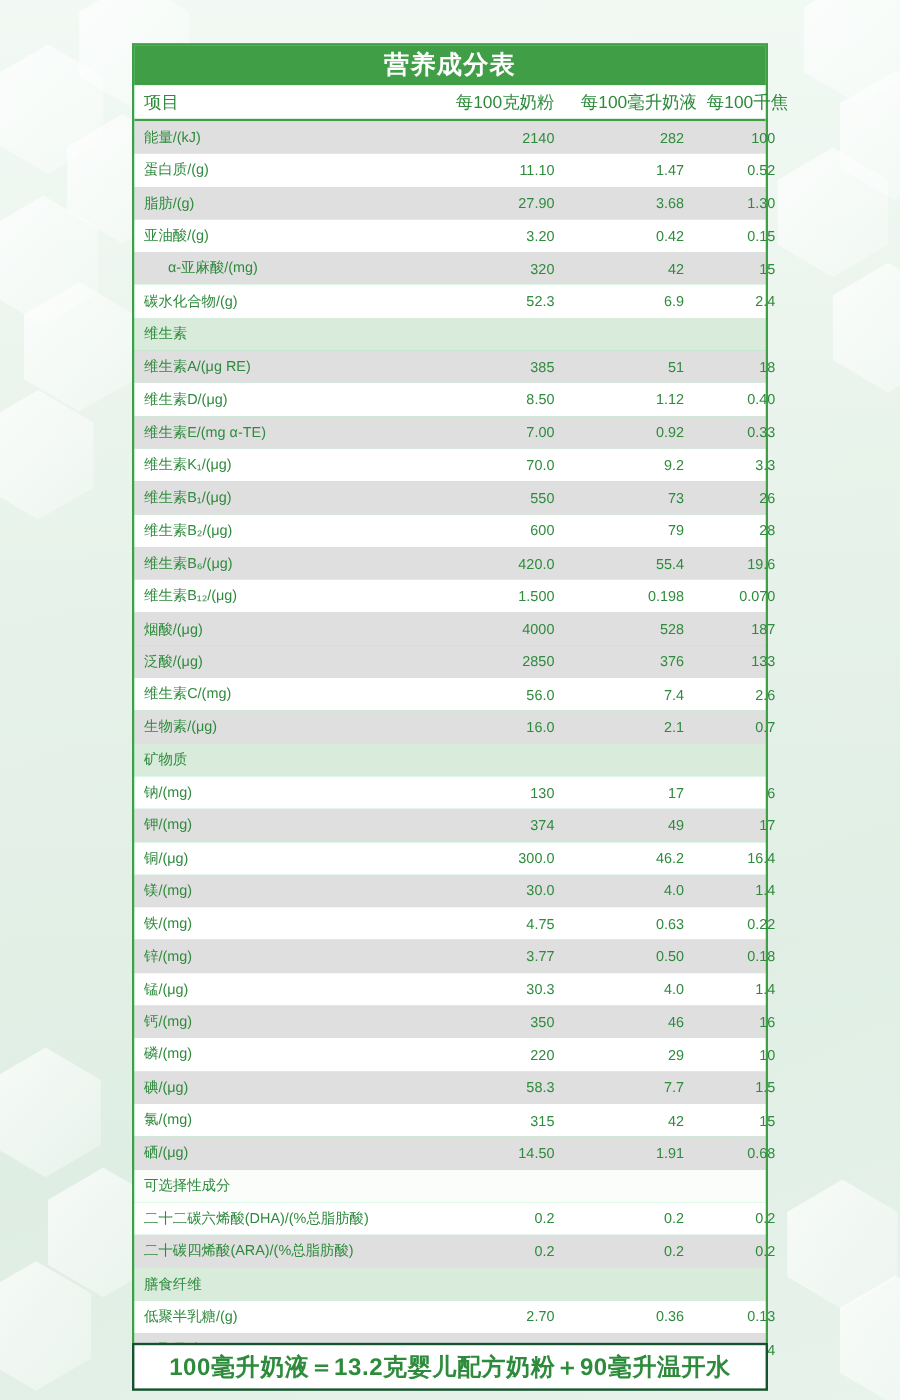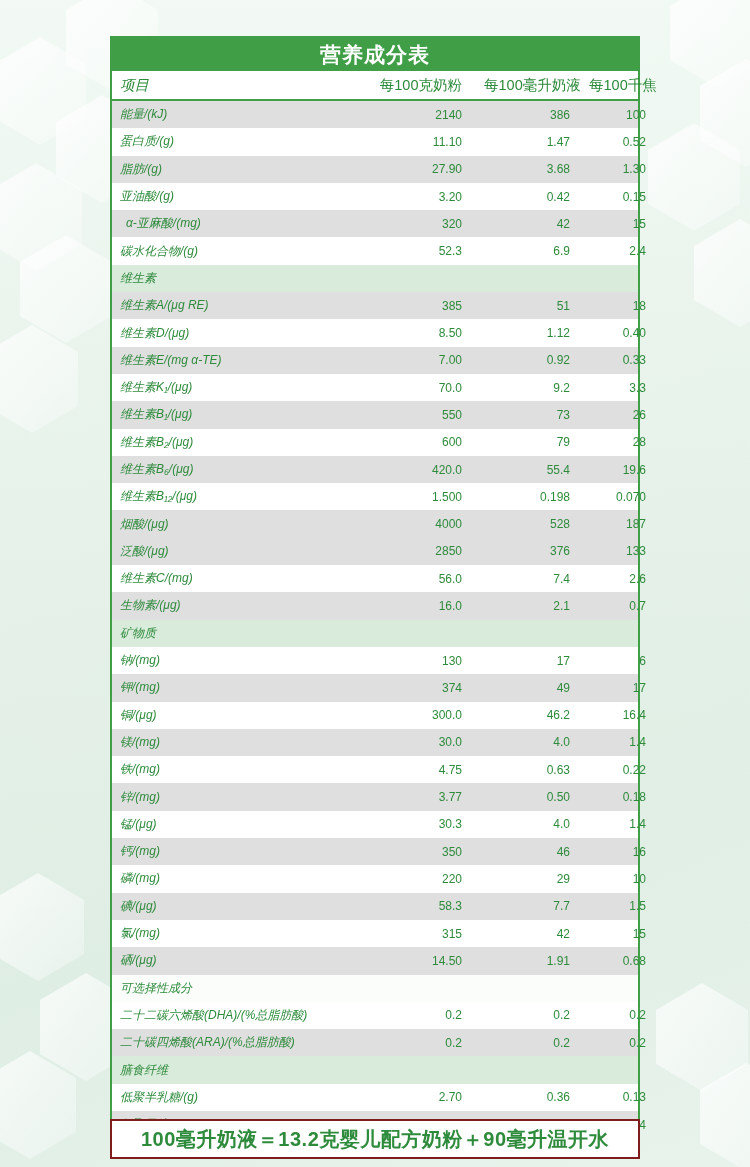--- a/index.html
+++ b/index.html
@@ -59,40 +59,39 @@
   .row.plain{background:#ffffff;}
   .row.section{background:#d9ebdb;}
   .row.section-light{background:#fbfdfb;}
 
   .c-item{
     flex:0 0 262px;
     padding-left:8px;
     white-space:nowrap;
     overflow:hidden;
     box-sizing:border-box;
-    font-style:italic;
-  }
-  .c-item.indent{padding-left:14px;}
+  }
+  .c-item.indent{padding-left:28px;}
   .c-num{
     text-align:right;
     white-space:nowrap;
     box-sizing:border-box;
   }
   .c-num.n1{flex:0 0 94px;padding-right:6px;}
   .c-num.n2{flex:0 0 92px;padding-right:6px;margin-left:16px;}
   .c-num.n3{flex:0 0 78px;padding-right:8px;}
 
   .colhead .c-item{color:#2e8b3c;}
   .colhead .c-num{color:#2e8b3c;}
 
   
   #footer{
     position:absolute;
     left:110px;top:1119px;width:530px;height:40px;
-    border:2px solid #7f1d1d;
+    border:2px solid #14532d;
     background:#ffffff;
     color:#2e8b3c;
     font-size:20px;
     font-weight:bold;
     display:flex;align-items:center;justify-content:center;
     box-sizing:border-box;
     letter-spacing:0.5px;
   }
 </style>
 </head>
@@ -138,21 +137,21 @@
     <div class="c-item">项目</div>
     <div class="c-num n1">每100克奶粉</div>
     <div class="c-num n2">每100毫升奶液</div>
     <div class="c-num n3">每100千焦</div>
   </div>
 
   <div id="rows">
       <div class="row alt">
         <div class="c-item">能量/(kJ)</div>
         <div class="c-num n1">2140</div>
-        <div class="c-num n2">386</div>
+        <div class="c-num n2">282</div>
         <div class="c-num n3">100</div>
       </div>
       <div class="row plain">
         <div class="c-item">蛋白质/(g)</div>
         <div class="c-num n1">11.10</div>
         <div class="c-num n2">1.47</div>
         <div class="c-num n3">0.52</div>
       </div>
       <div class="row alt">
         <div class="c-item">脂肪/(g)</div>

